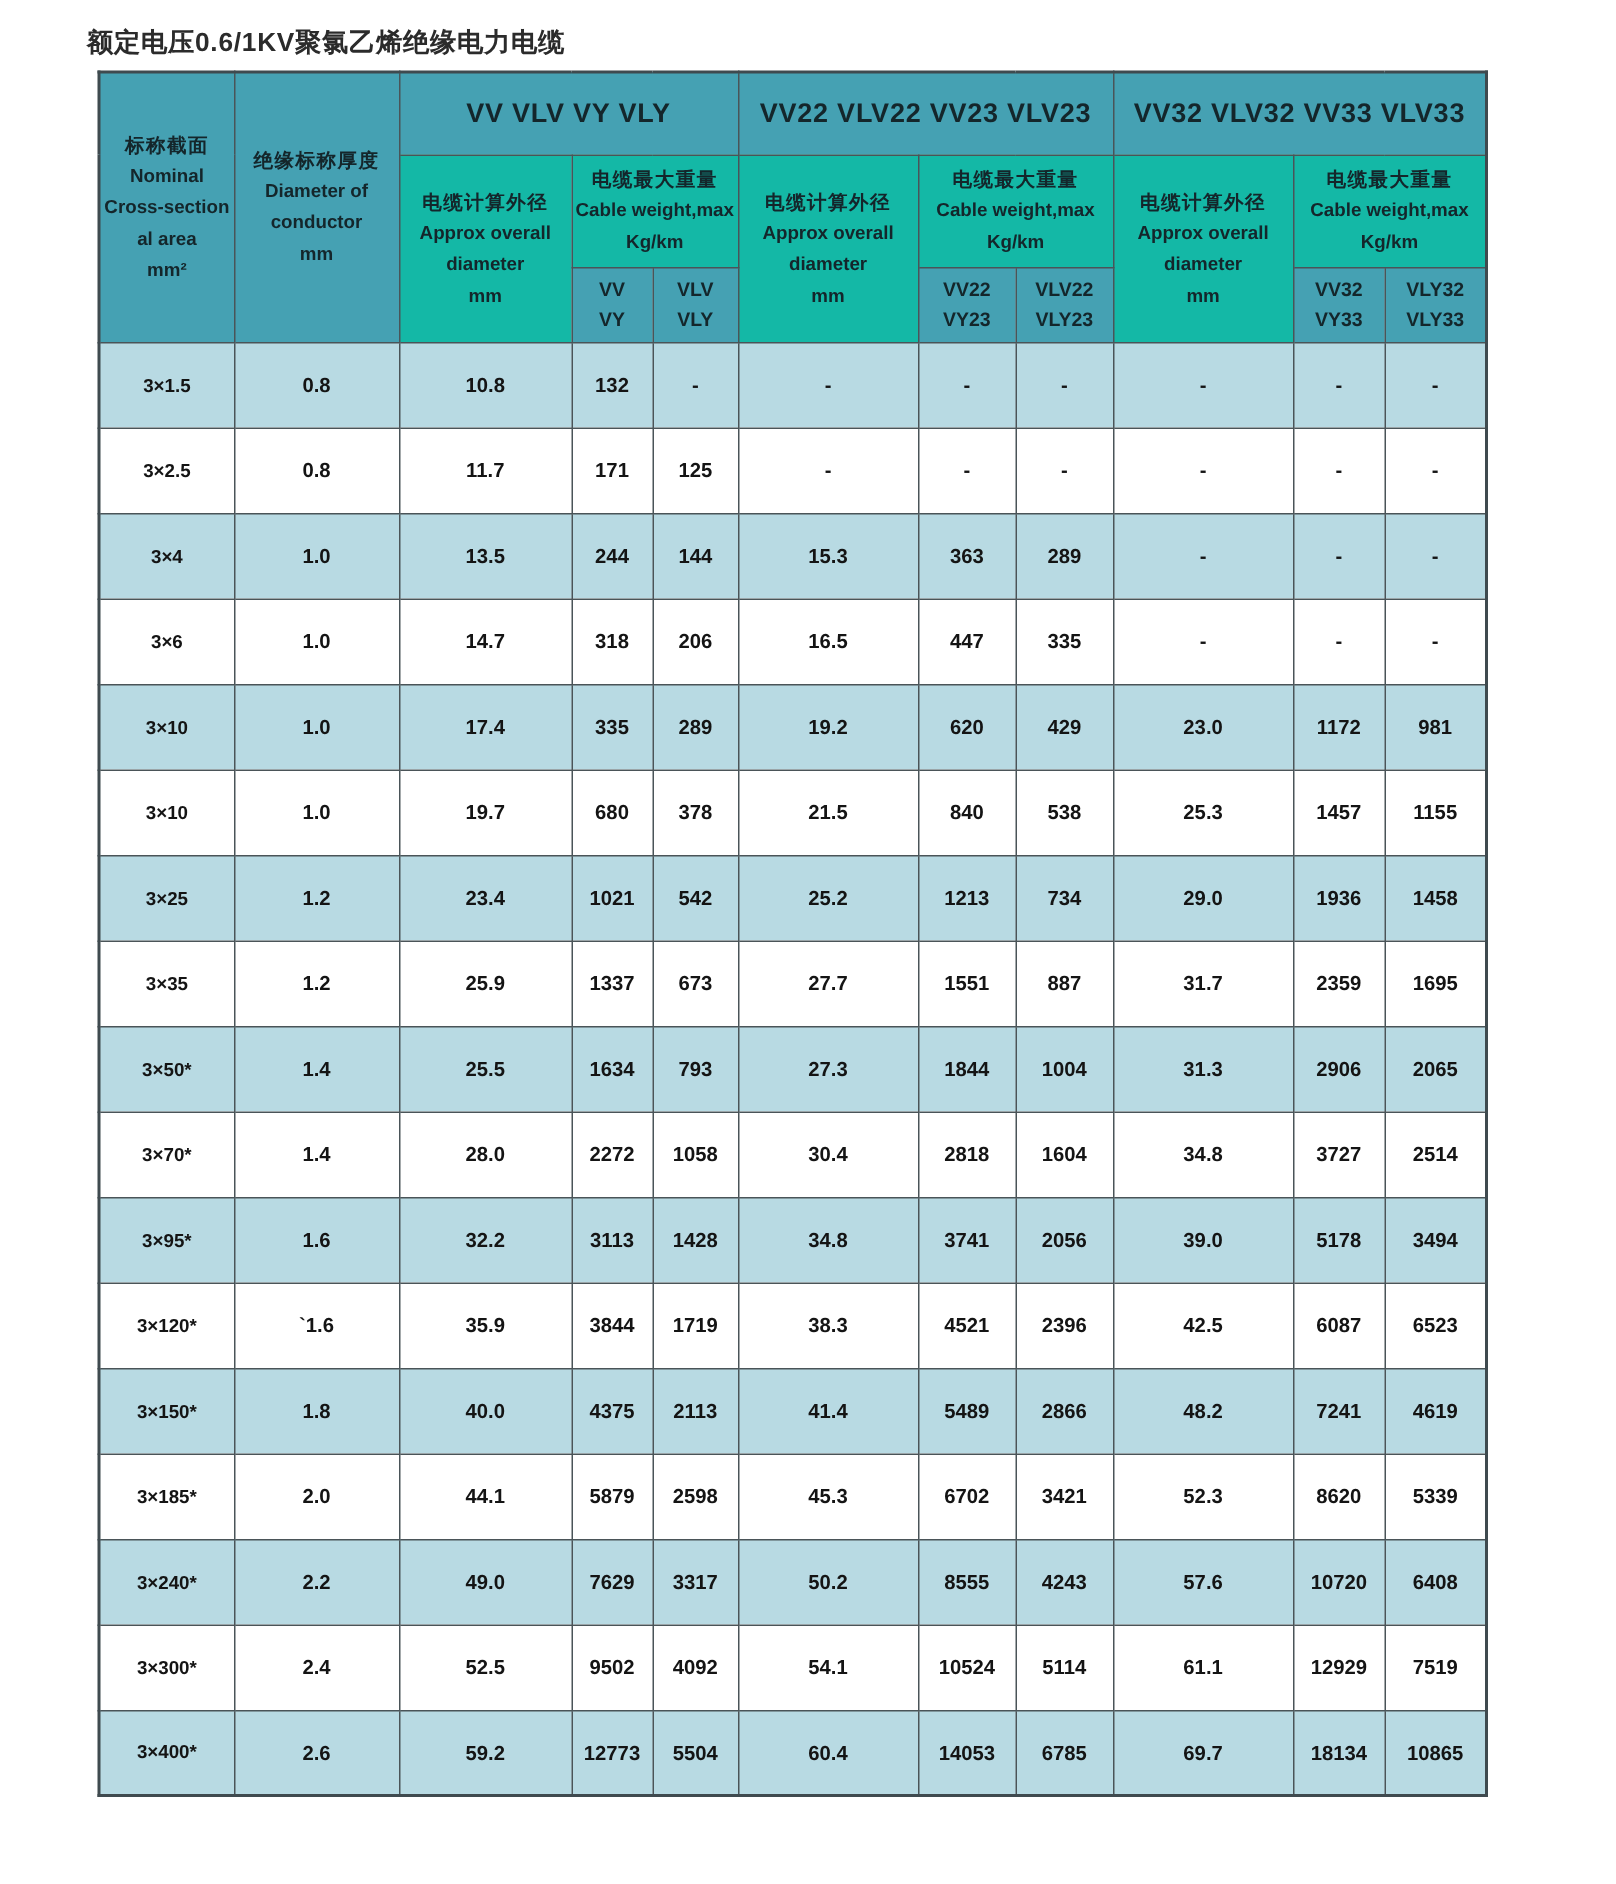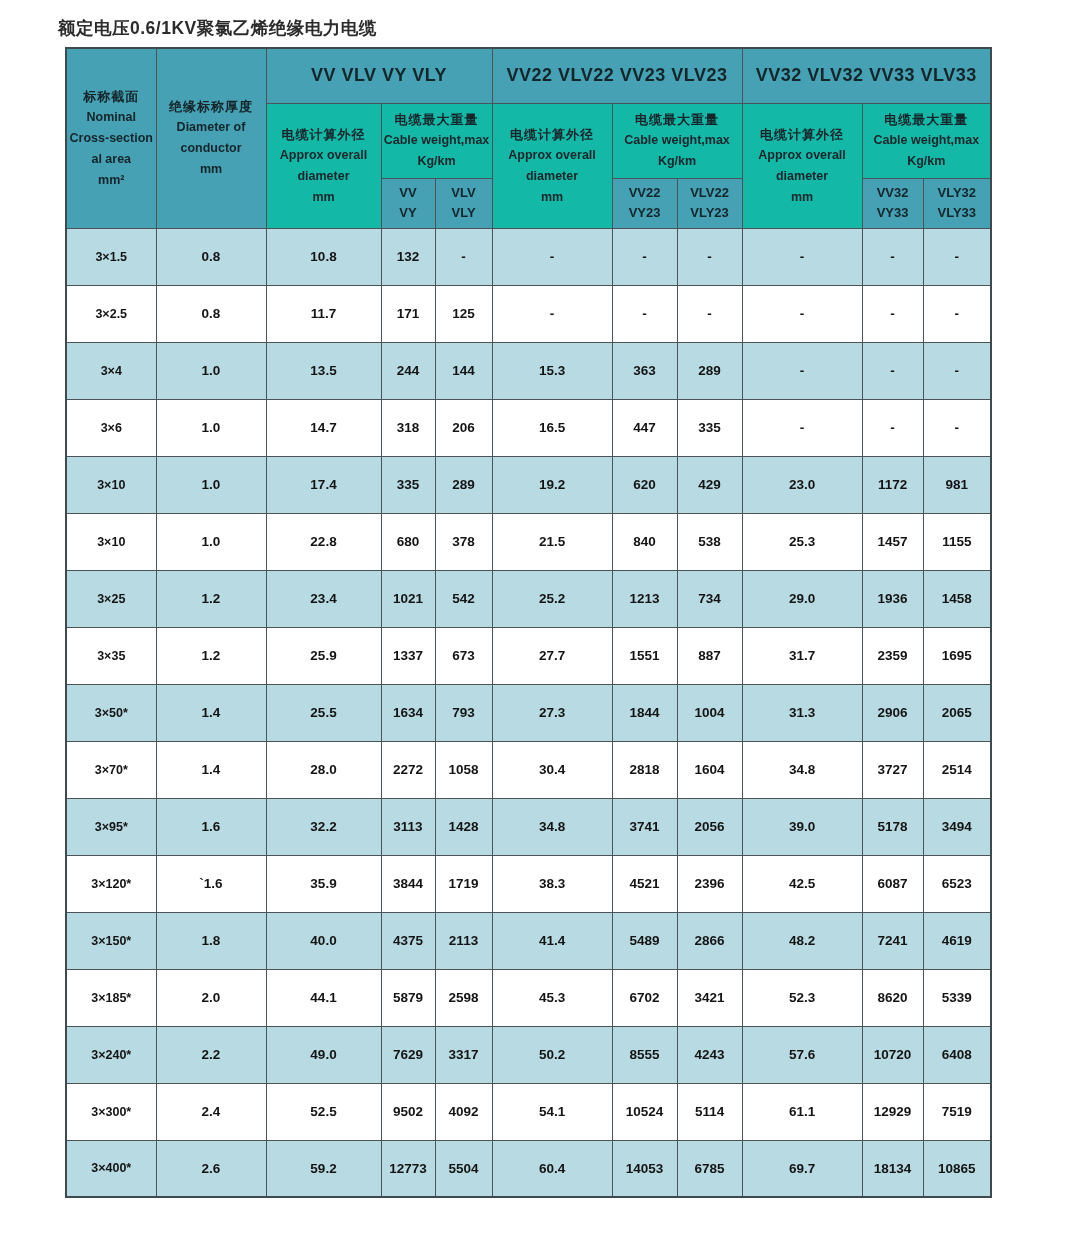--- a/index.html
+++ b/index.html
@@ -208,21 +208,21 @@
           <td>19.2</td>
           <td>620</td>
           <td>429</td>
           <td>23.0</td>
           <td>1172</td>
           <td>981</td>
         </tr>
         <tr>
           <td class="size">3×10</td>
           <td>1.0</td>
-          <td>22.8</td>
+          <td>19.7</td>
           <td>680</td>
           <td>378</td>
           <td>21.5</td>
           <td>840</td>
           <td>538</td>
           <td>25.3</td>
           <td>1457</td>
           <td>1155</td>
         </tr>
         <tr class="alt">

